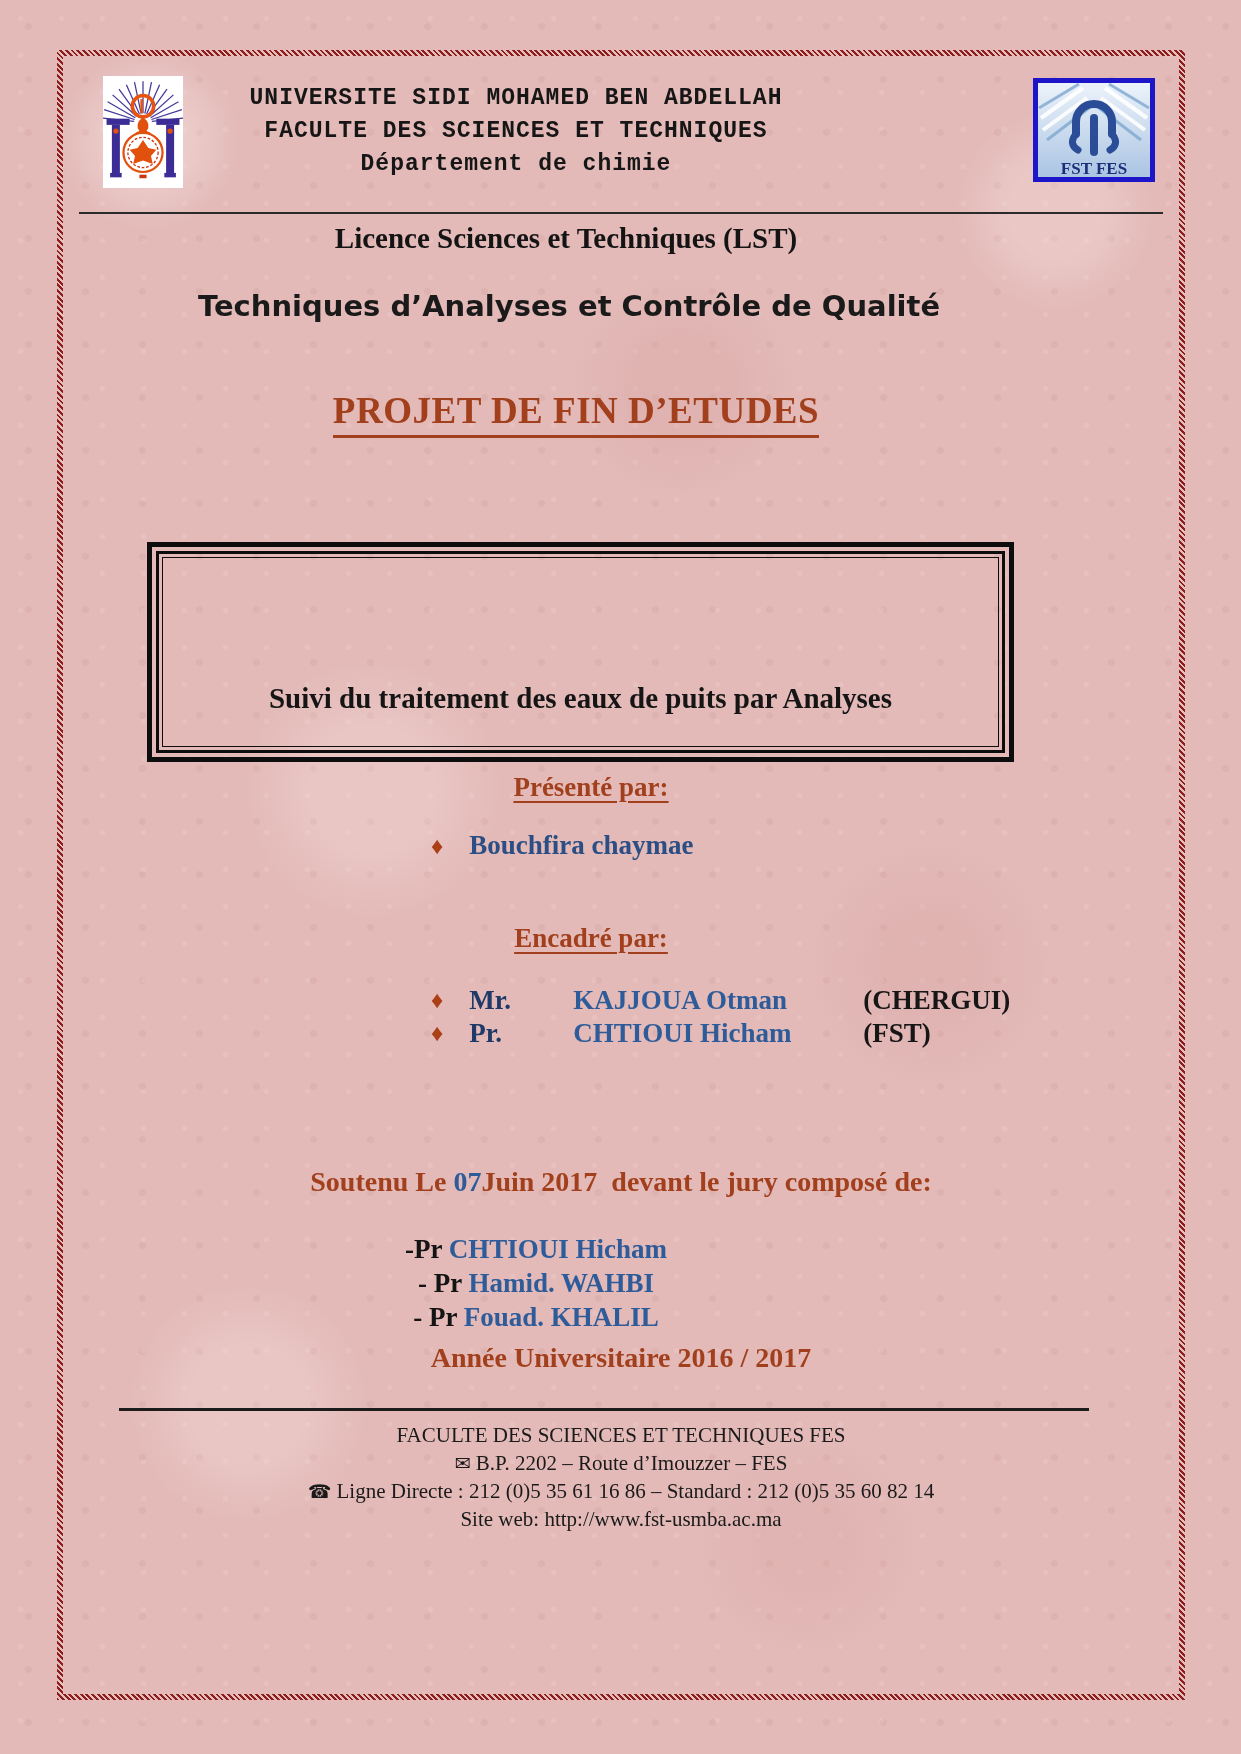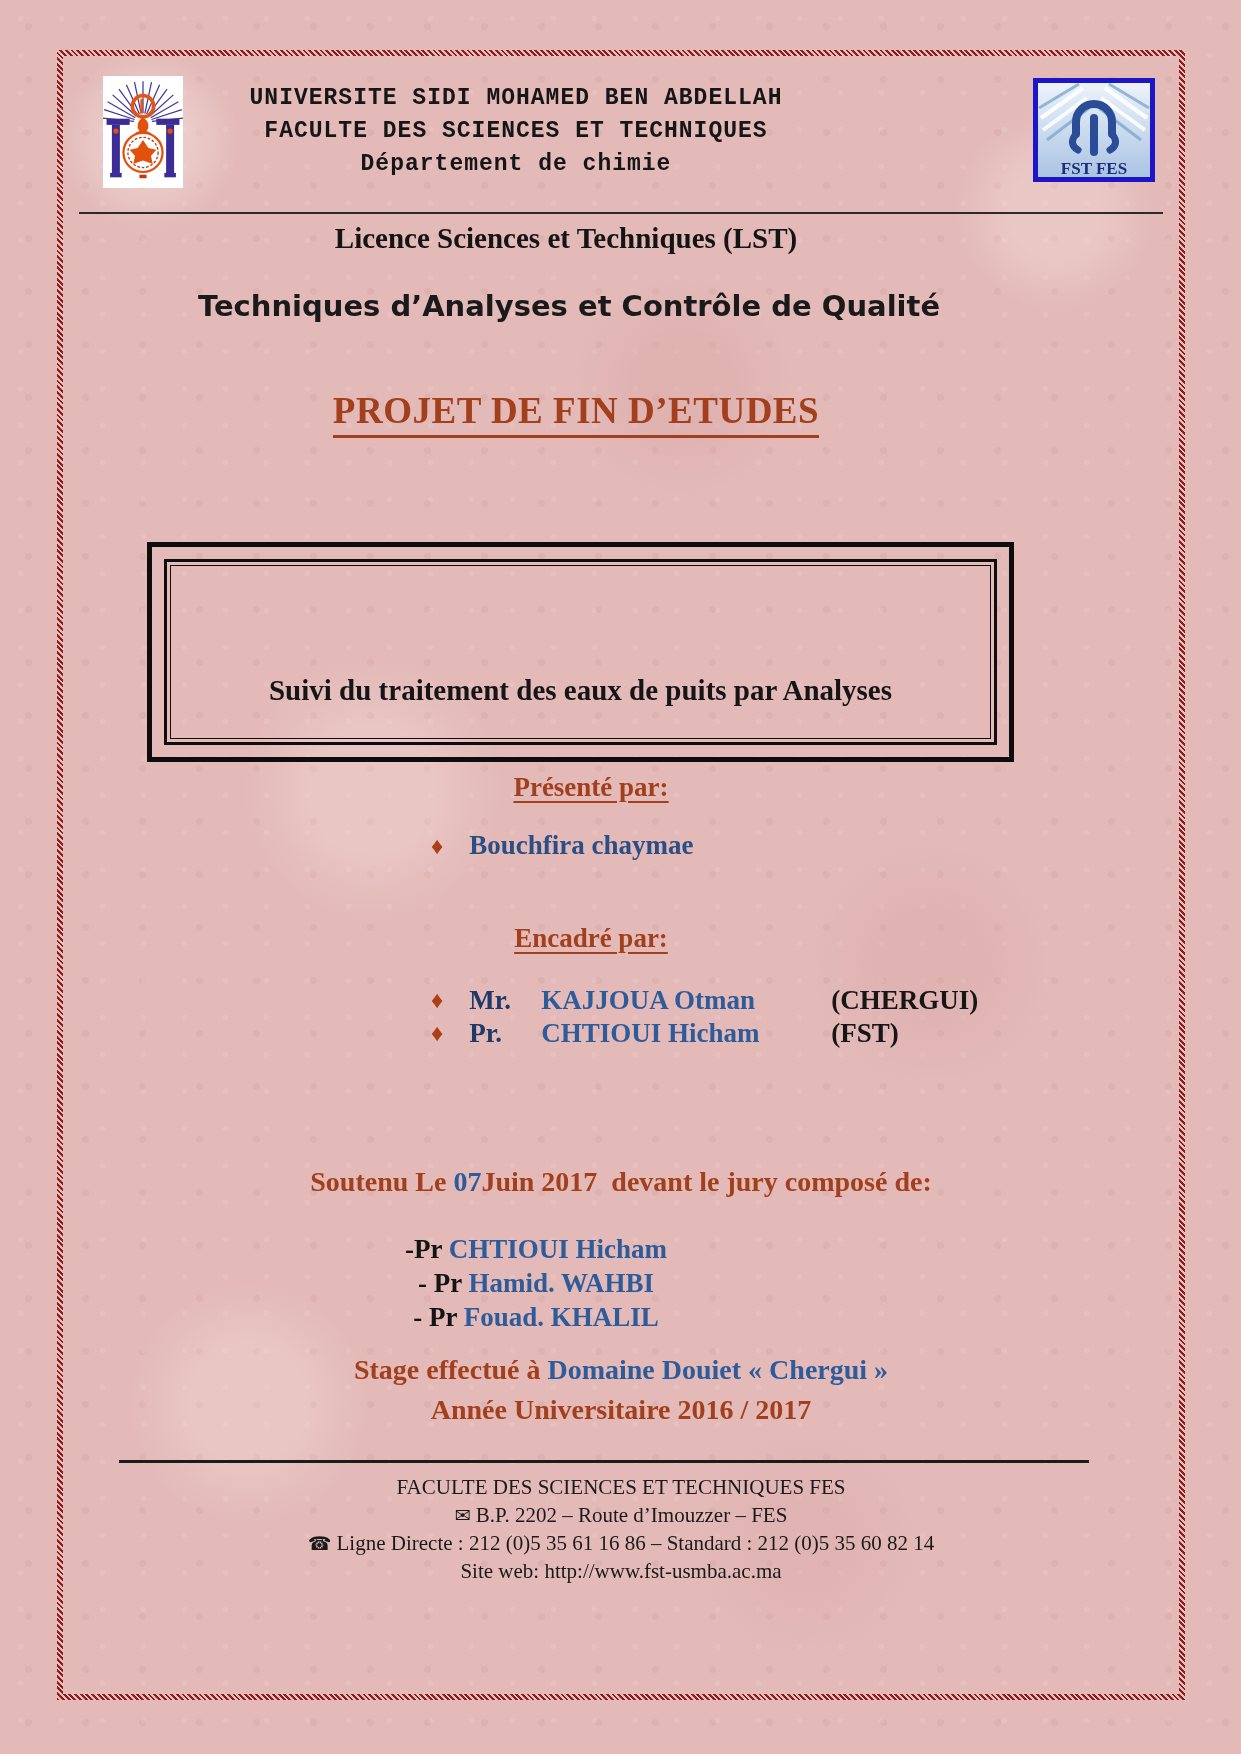--- a/index.html
+++ b/index.html
@@ -47,39 +47,39 @@
   .tacq1,.tacq2{
     text-align:center;font-family:"DejaVu Sans", sans-serif;font-weight:bold;
     font-size:29px;line-height:38px;color:#1a1a1a;transform:translateX(-52px);
   }
   .projet{margin-top:64px;text-align:center;transform:translateX(-45px);}
   .projet span{
     display:inline-block;font-size:37px;font-weight:bold;color:#a2401d;
     border-bottom:3px solid #a2401d;padding-bottom:3px;letter-spacing:.5px;
   }
   
-  .title-box{margin:104px 0 0 84px;width:867px;box-sizing:border-box;border:5px solid #0d0d0d;padding:12px;height:220px;}
+  .title-box{margin:104px 0 0 84px;width:867px;box-sizing:border-box;border:5px solid #0d0d0d;padding:4px;height:220px;}
   .title-box-mid{border:3px solid #0d0d0d;padding:3px;height:100%;box-sizing:border-box;}
   .title-box-inner{border:1px solid #0d0d0d;height:100%;box-sizing:border-box;display:flex;flex-direction:column;justify-content:flex-end;padding-bottom:28px;}
   .thesis-line{text-align:center;font-size:29px;line-height:40px;font-weight:bold;color:#151515;}
   
   .sec-heading{margin-top:10px;text-align:center;transform:translateX(-30px);}
   .sec-heading span{
     font-size:27px;font-weight:bold;color:#a2401d;
     text-decoration:underline;text-decoration-thickness:2px;text-underline-offset:5px;
   }
   .sec-heading.encadre{margin-top:60px;}
   
   .bullet-row{margin:26px 0 0 368px;font-size:27px;font-weight:bold;line-height:33px;white-space:nowrap;}
   .bullet{color:#ab3f16;margin-right:26px;font-size:24px;}
   .student-name{color:#2b4f85;}
   .sup-rows{margin-top:30px;}
   .sup-row{margin:0 0 0 368px;font-size:27px;font-weight:bold;line-height:33px;display:flex;white-space:pre;}
   .sup-title{color:#1f3a68;width:72px;}
-  .sup-name{color:#2e5b99;width:290px;}
+  .sup-name{color:#2e5b99;width:290px;margin-left:32px;}
   .sup-aff{color:#161616;}
   
   .soutenu{margin-top:116px;text-align:center;font-size:28px;font-weight:bold;white-space:pre;}
   .brick{color:#a2401d;}
   .blue{color:#2e5b99;}
   .jury{margin-top:34px;transform:translateX(-85px);}
   .jury-row{text-align:center;font-size:27px;font-weight:bold;line-height:34px;white-space:pre;}
   .jury-pre{color:#141414;}
   .jury-name{color:#2e5b99;}
   .stage{margin-top:20px;text-align:center;font-size:28px;font-weight:bold;white-space:pre;}
@@ -212,21 +212,20 @@
     </div>
 
     <div class="soutenu"><span class="brick">Soutenu Le </span><span class="blue">07</span><span class="brick">Juin 2017</span><span class="brick">  devant le jury composé de:</span></div>
 
     <div class="jury">
       <div class="jury-row"><span class="jury-pre">-Pr </span><span class="jury-name">CHTIOUI Hicham</span></div>
       <div class="jury-row"><span class="jury-pre">- Pr </span><span class="jury-name">Hamid. WAHBI</span></div>
       <div class="jury-row"><span class="jury-pre">- Pr </span><span class="jury-name">Fouad. KHALIL</span></div>
     </div>
 
-    <div class="stage"><span class="brick">Stage effectué à </span><span class="blue">Domaine Douiet « Chergui »</span></div>
 
     <div class="annee">Année Universitaire 2016 / 2017</div>
 
     <hr class="rule2">
 
     <div class="footer">
       <div>FACULTE DES SCIENCES ET TECHNIQUES FES</div>
       <div><span class="f-icon">✉</span><span> B.P. 2202 – Route d’Imouzzer – FES</span></div>
       <div><span class="f-icon">☎</span><span> Ligne Directe : 212 (0)5 35 61 16 86 – Standard : 212 (0)5 35 60 82 14</span></div>
       <div>Site web: http://www.fst-usmba.ac.ma</div>

